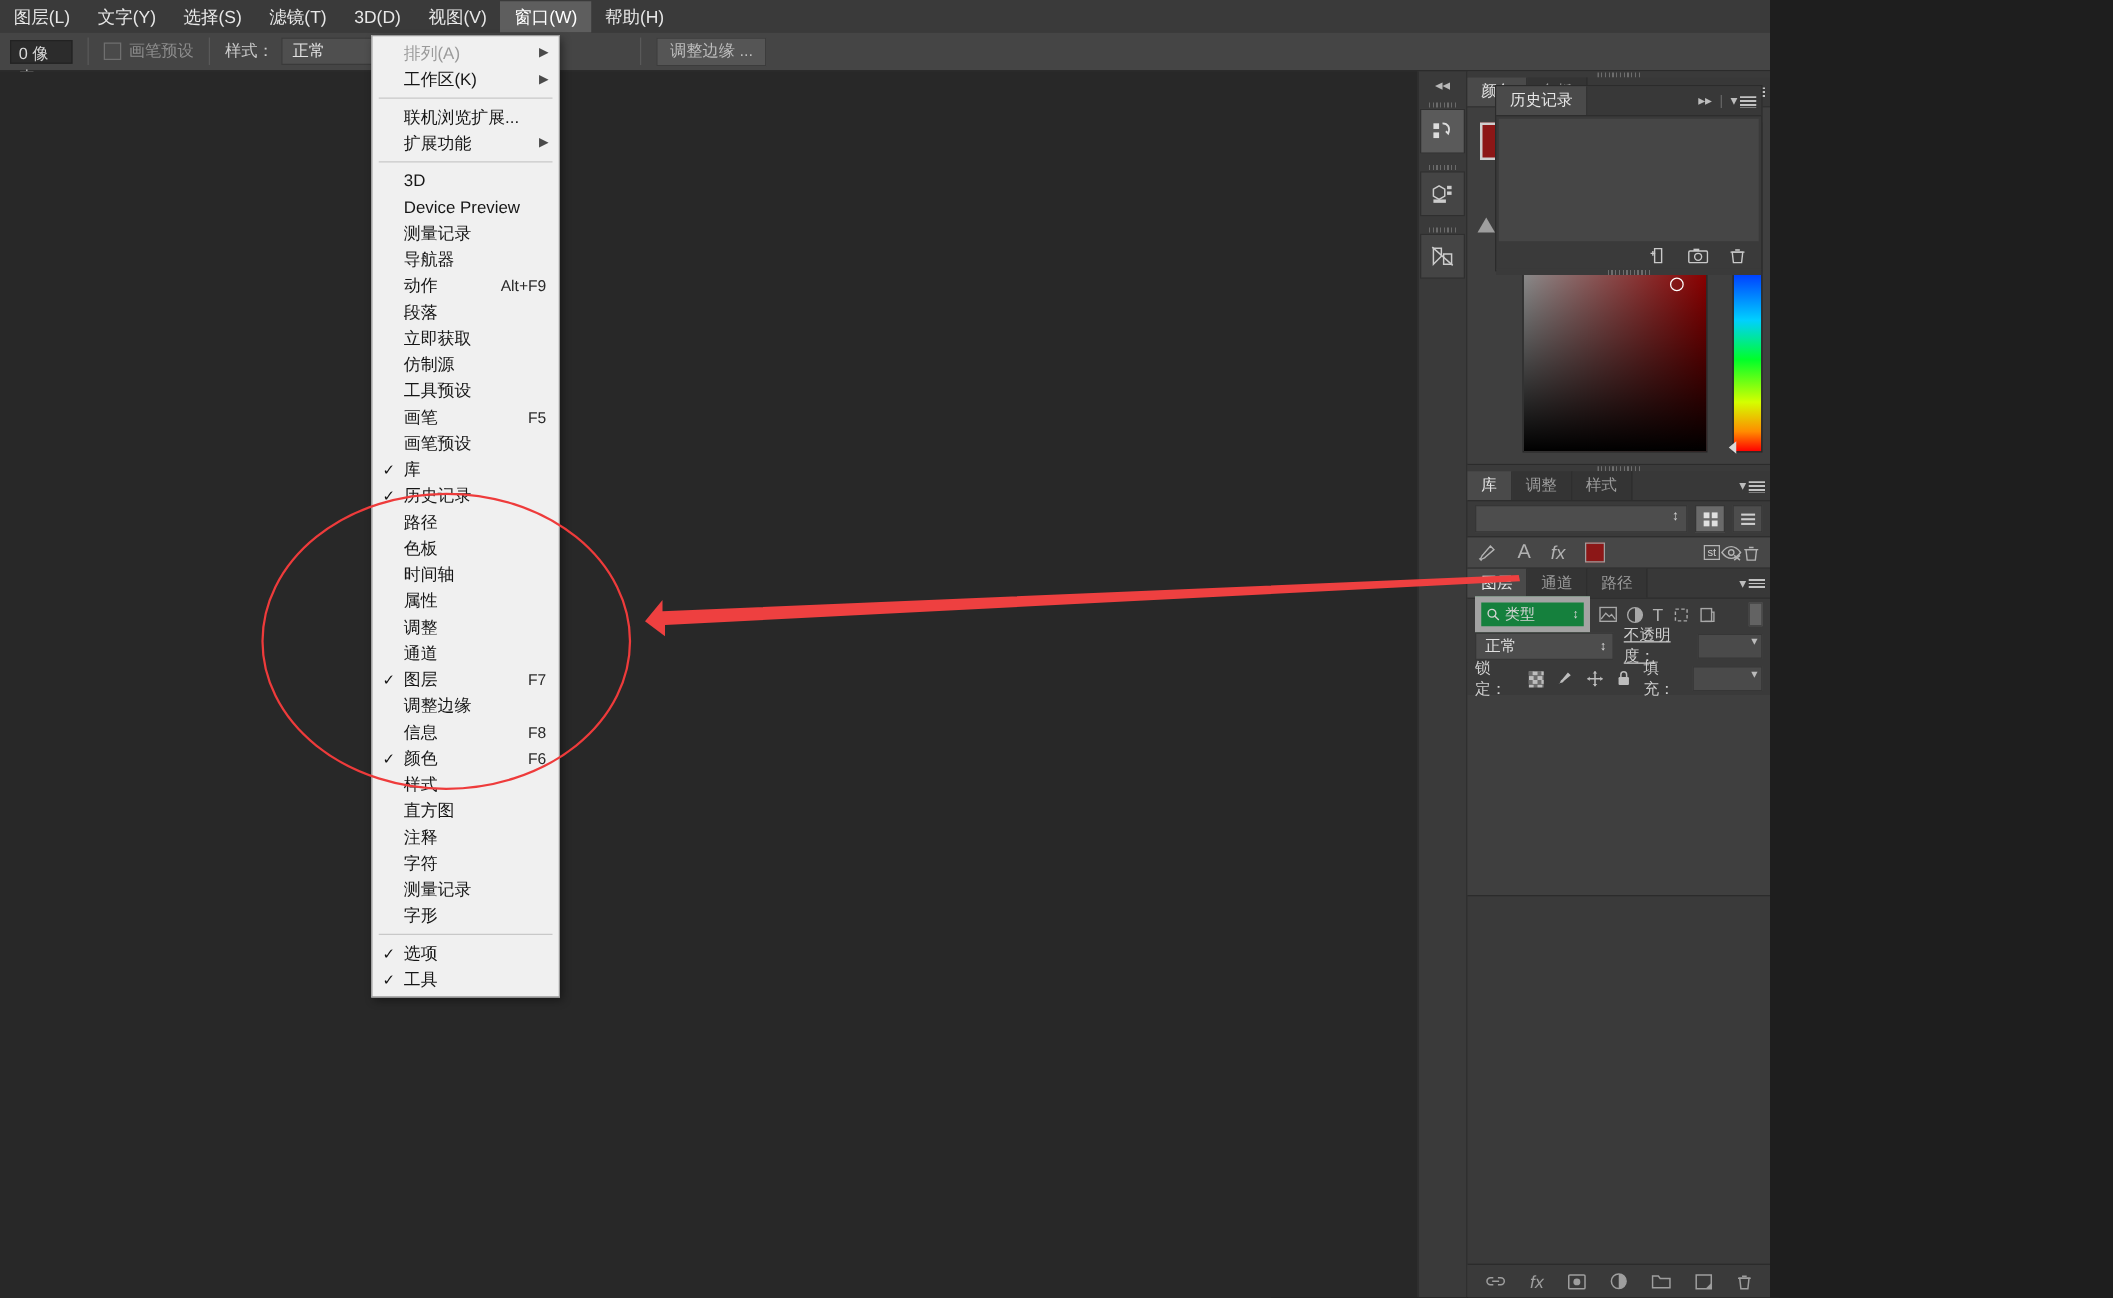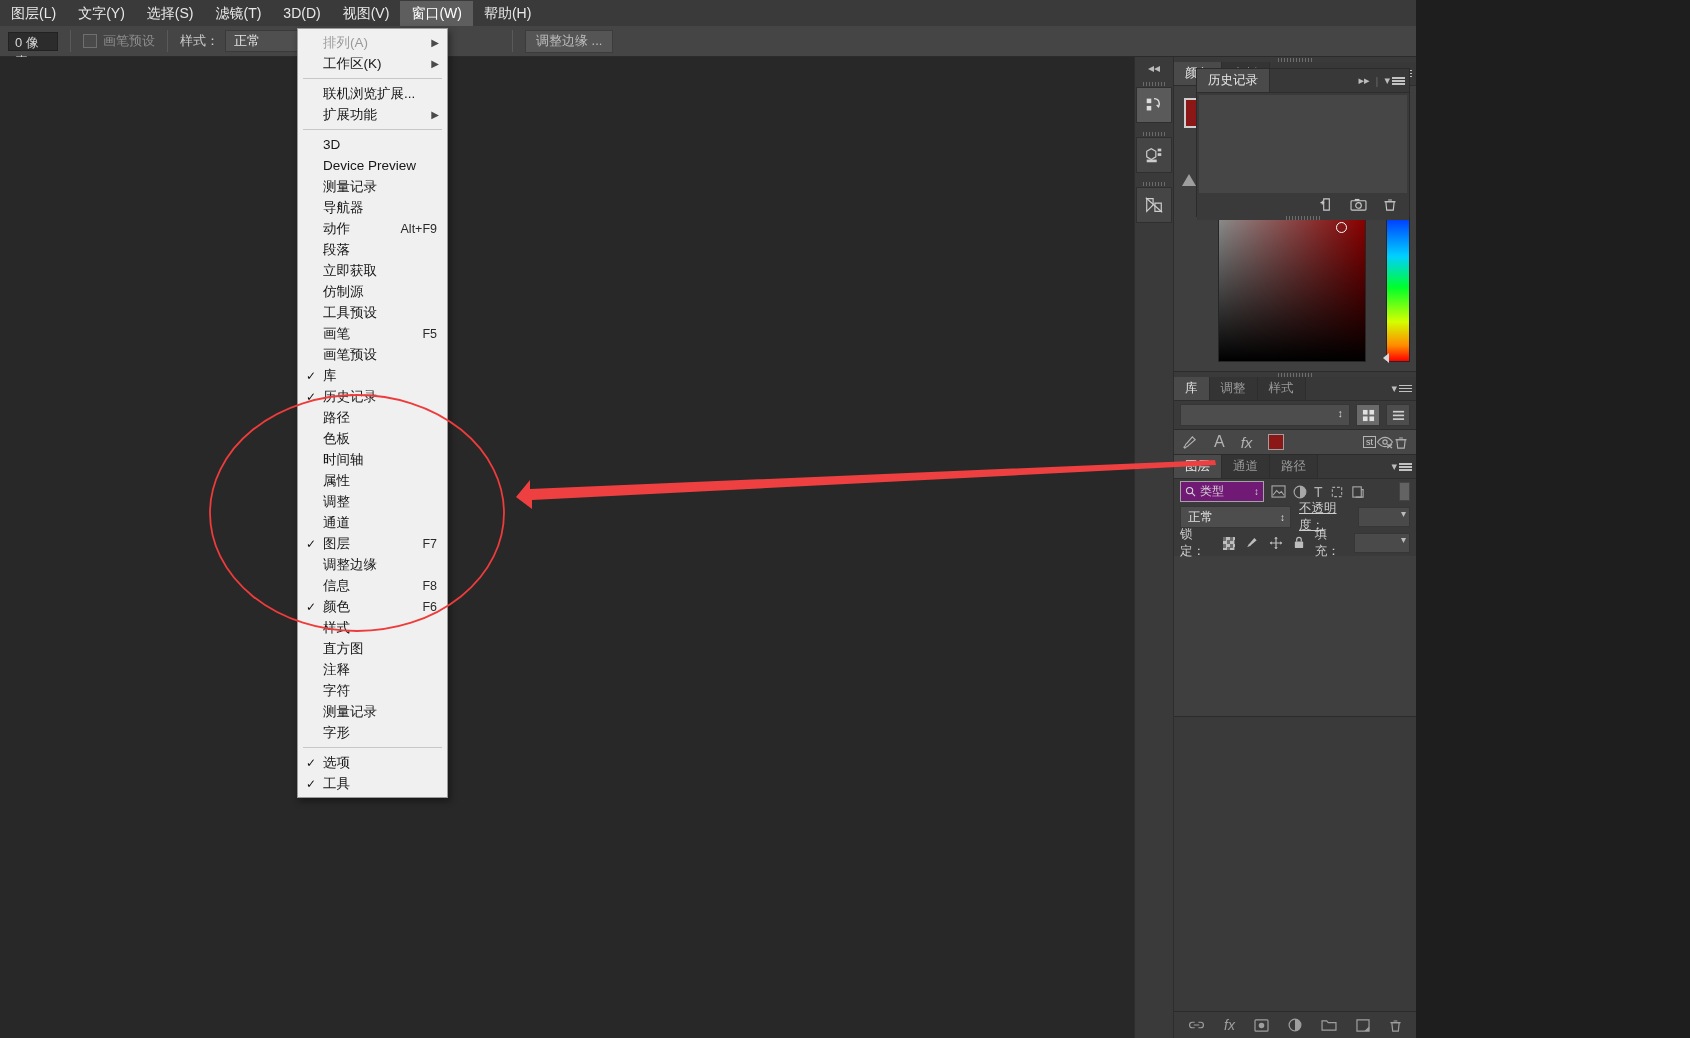--- a/index.html
+++ b/index.html
@@ -421,22 +421,22 @@
   }
 
   .layers-toprow {
     height: 25px;
     display: flex; align-items: center;
     padding: 0 6px; gap: 7px;
     background: #3a3a3a;
   }
   .filter-pill {
     width: 74px; height: 19px;
-    background: #701a75;
-    border: 1px solid #a3a3a3;
+    background: #15803d;
+    border: 5px solid #a3a3a3;
     display: flex; align-items: center;
     gap: 4px; padding: 0 4px;
     position: relative;
     color: #d4d4d4; font-size: 12px;
   }
   .filter-pill:after {
     content: "\2195";
     position: absolute; right: 4px; font-size: 10px;
   }
   .ic { color: #b2b2b2; font-size: 13px; }

